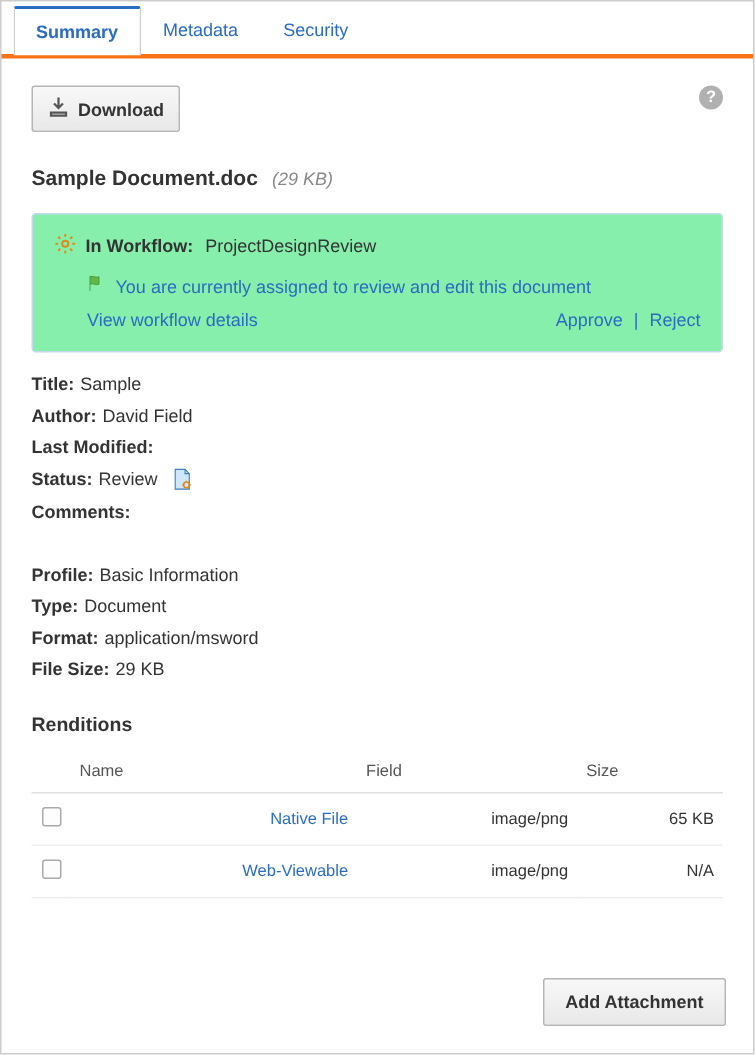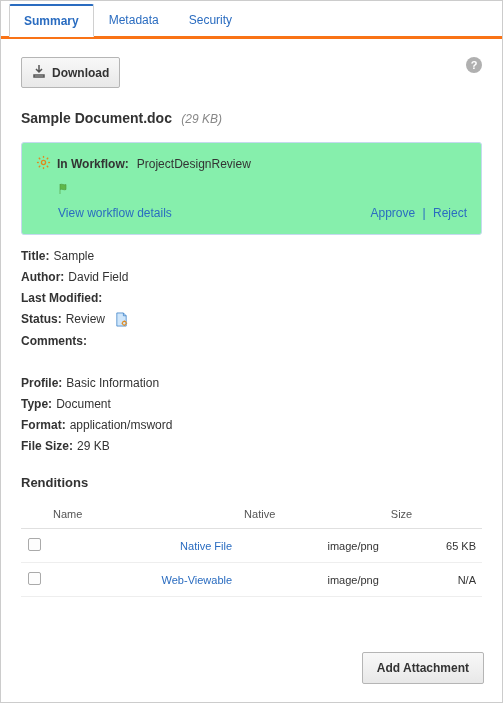--- a/index.html
+++ b/index.html
@@ -216,20 +216,21 @@
         <span class="wf-label">In Workflow:</span>
         <span class="wf-name">ProjectDesignReview</span>
       </div>
       <div class="wf-body">
         <div class="wf-msg-row">
           <span>
             <svg width="12" height="12" viewBox="0 0 12 12">
                 <path d="M2 1v10M2 1.5c2-1 4 1 6 0v5c-2 1-4-1-6 0" fill="#5fb74a" stroke="#4a9939" stroke-width="0.6"></path>
               </svg>
           </span>
+          <span class="wf-msg">You are currently assigned to review and edit this document</span>
         </div>
         <div class="wf-actions">
           <span class="link">View workflow details</span>
           <span>
             <span class="link">Approve</span>
             <span class="sep">|</span>
             <span class="link">Reject</span>
           </span>
         </div>
       </div>
@@ -263,21 +264,21 @@
     <div class="kv"><span class="k">Format:</span><span class="v">application/msword</span></div>
     <div class="kv"><span class="k">File Size:</span><span class="v">29 KB</span></div>
 
     <div class="section-title">Renditions</div>
 
     <table class="renditions">
       <thead>
         <tr>
           <th style="width:26px;"></th>
           <th>Name</th>
-          <th>Native</th>
+          <th>Field</th>
           <th>Size</th>
         </tr>
       </thead>
       <tbody>
         <tr>
           <td><span class="chk"></span></td>
           <td><span class="link">Native File</span></td>
           <td>image/png</td>
           <td>65 KB</td>
         </tr>

